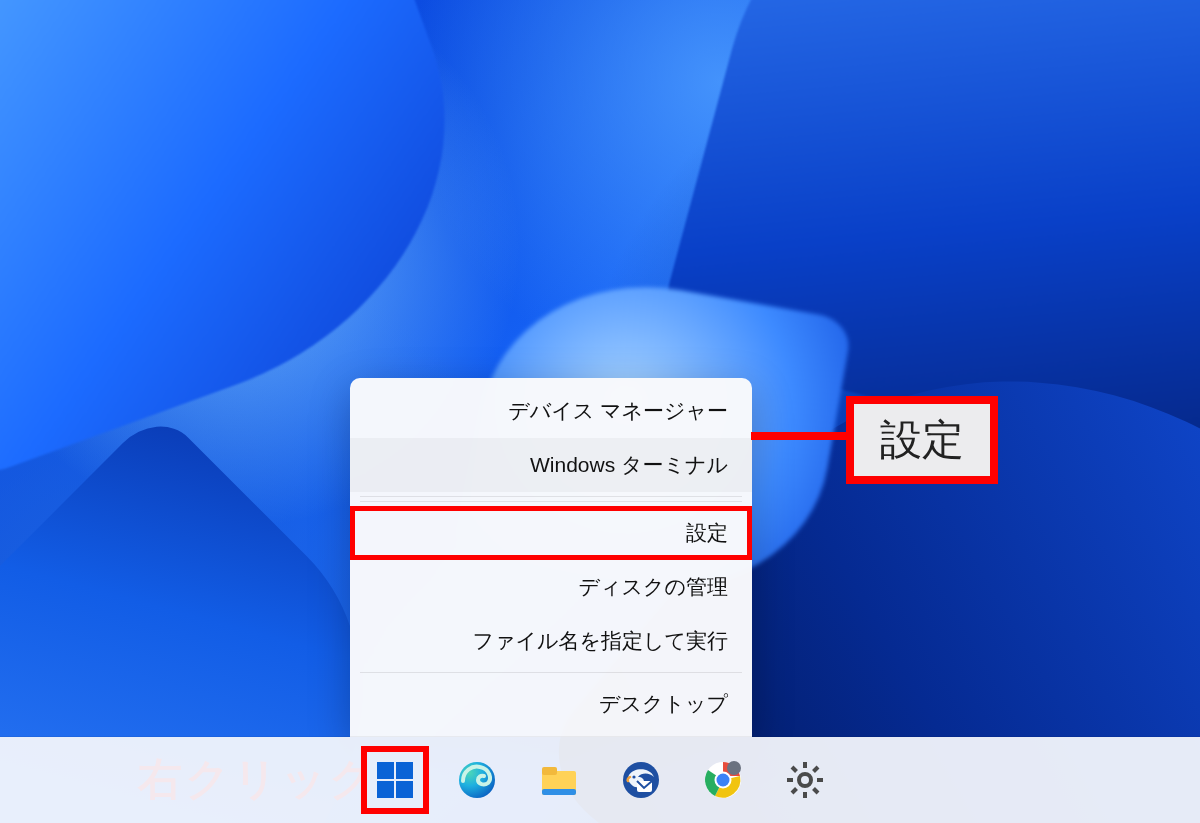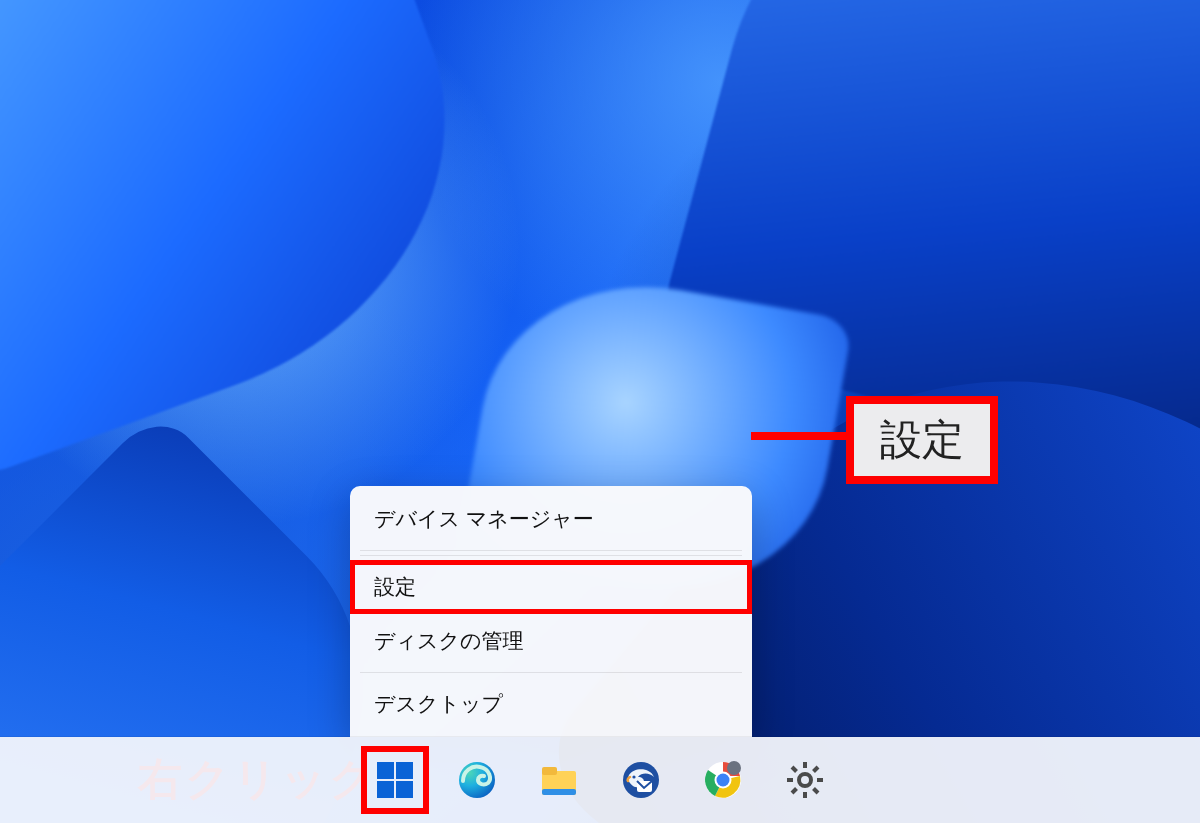--- a/index.html
+++ b/index.html
@@ -97,20 +97,21 @@
   }
   .menu-item {
     padding: 0 24px;
     height: 54px;
     display: flex;
     align-items: center;
     font-size: 21px;
     color: #111;
     cursor: default;
     position: relative;
+    justify-content: flex-end;
   }
   .menu-item.hovered {
     background: rgba(0,0,0,0.035);
   }
   .menu-sep {
     height: 1px;
     margin: 4px 10px;
     background: rgba(0,0,0,0.09);
   }
   .submenu-caret {
@@ -153,27 +154,33 @@
   <div class="bloom-petal p2"></div>
   <div class="bloom-petal p3"></div>
   <div class="bloom-petal p4"></div>
   <div class="bloom-petal p5"></div>
 </div>
 
 <div class="context-menu" id="ctx">
     <div class="menu-item">
       <span>デバイス マネージャー</span>
     </div>
+    <div class="menu-item hovered">
+      <span>Windows ターミナル</span>
+    </div>
     <div class="menu-sep"></div>
     <div class="menu-sep"></div>
     <div class="menu-item highlighted">
       <span>設定</span>
     </div>
     <div class="menu-item">
       <span>ディスクの管理</span>
+    </div>
+    <div class="menu-item">
+      <span>ファイル名を指定して実行</span>
     </div>
     <div class="menu-sep"></div>
     <div class="menu-item">
       <span>デスクトップ</span>
     </div>
   </div>
 
 <div class="callout-line"></div>
 <div class="callout">
   <span>設定</span>

